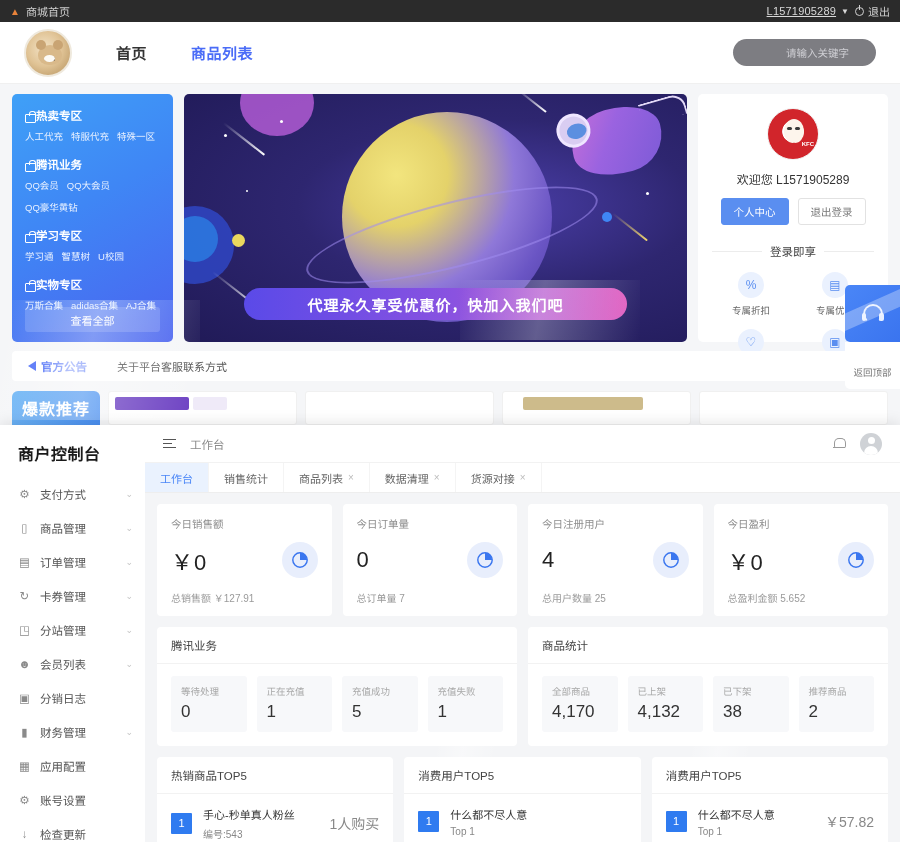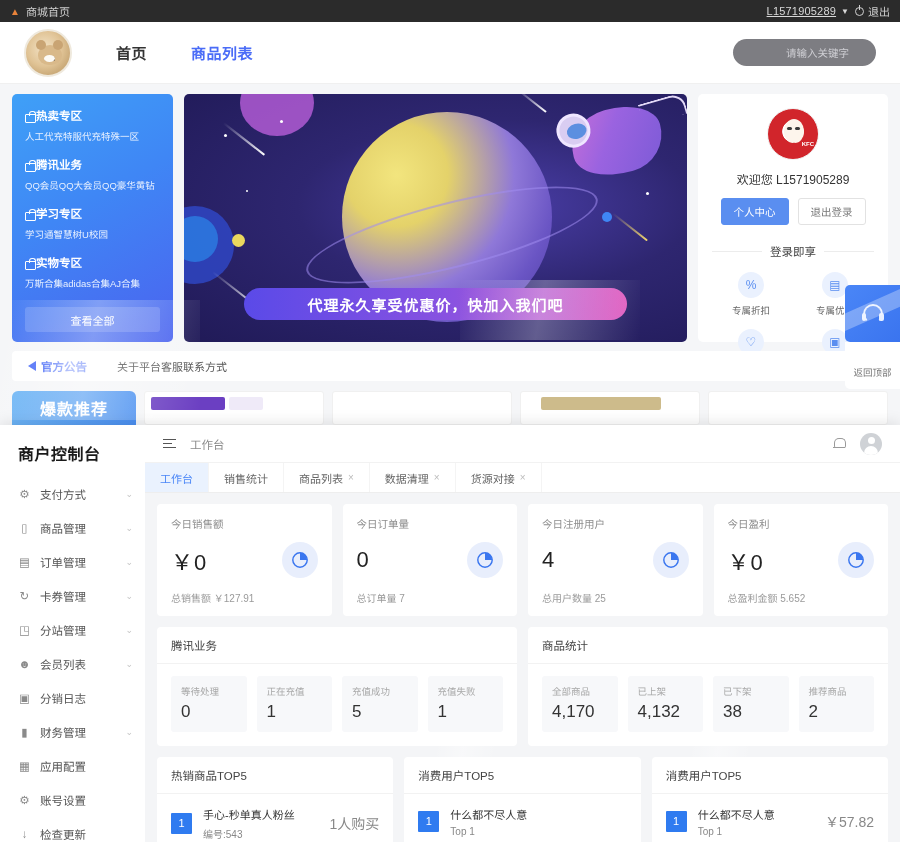--- a/index.html
+++ b/index.html
@@ -90,21 +90,21 @@
   }
   .cat-grp { margin-bottom: 13px; }
   .cat-title { display: flex; align-items: flex-end; font-size: 11.5px; font-weight: bold; }
   .cat-icon {
     width: 11px; height: 9px; border: 1.3px solid #fff; border-radius: 1px; position: relative; flex:0 0 auto;
   }
   .cat-icon::before {
     content:""; position:absolute; left:2.5px; top:-4px; width:5px; height:4px;
     border:1.3px solid #fff; border-bottom:0; border-radius:3px 3px 0 0;
   }
-  .cat-subs { font-size: 9.5px; color: #e7f0ff; margin-top: 6px; display: flex; flex-wrap: wrap; }
+  .cat-subs { font-size: 9.5px; color: #e7f0ff; margin-top: 6px; display: flex; gap: 8px; flex-wrap: wrap; }
   .cat-all {
     position: absolute; left: 13px; right: 13px; bottom: 10px; height: 25px;
     background: rgba(255,255,255,.16); border-radius: 3px; display: flex;
     align-items: center; justify-content: center; font-size: 11px; color: #fff;
   }
 
   
   .banner {
     flex: 1; height: 248px; border-radius: 5px; overflow: hidden; position: relative;
     background: radial-gradient(ellipse at 62% 45%, #4a3ea8 0%, #2e2670 45%, #201a57 100%);
@@ -203,21 +203,21 @@
   .notice .tag { color: #4a6cf7; font-size: 11.5px; font-weight: bold; display:flex; align-items:center; gap:5px; }
   .notice .tag .spk {
     width:0; height:0; border-top:5px solid transparent; border-bottom:5px solid transparent;
     border-right:8px solid #4a6cf7;
   }
   .notice .txt { font-size: 11px; color: #555; }
 
   
   .hotstrip { margin: 10px 12px 0 12px; display: flex; gap: 8px; position: relative; z-index: 15; }
   .hot-badge {
-    width: 124px; height: 34px; border-radius: 6px 6px 0 0; flex:0 0 auto;
+    width: 88px; height: 34px; border-radius: 6px 6px 0 0; flex:0 0 auto;
     background: linear-gradient(120deg, #6fb7f5 0%, #4a8ef0 100%);
     color:#fff; font-size: 16px; font-weight: bold; display:flex;
     align-items:center; justify-content:center; letter-spacing: 1px;
   }
   .hot-card { height: 34px; background:#fff; border-radius: 3px; flex: 1; border:1px solid #f0f0f0; position:relative; overflow:hidden; }
   .hot-card .pchip { position:absolute; left:6px; top:5px; width:74px; height:13px; border-radius:2px; background:#6b3fc2; }
   .hot-card .pchip2 { position:absolute; left:84px; top:5px; width:34px; height:13px; border-radius:2px; background:#efeaf8; }
   .hot-card.gold .pchip { background:#cdbb8b; width: 120px; left: 20px; }
 
   

